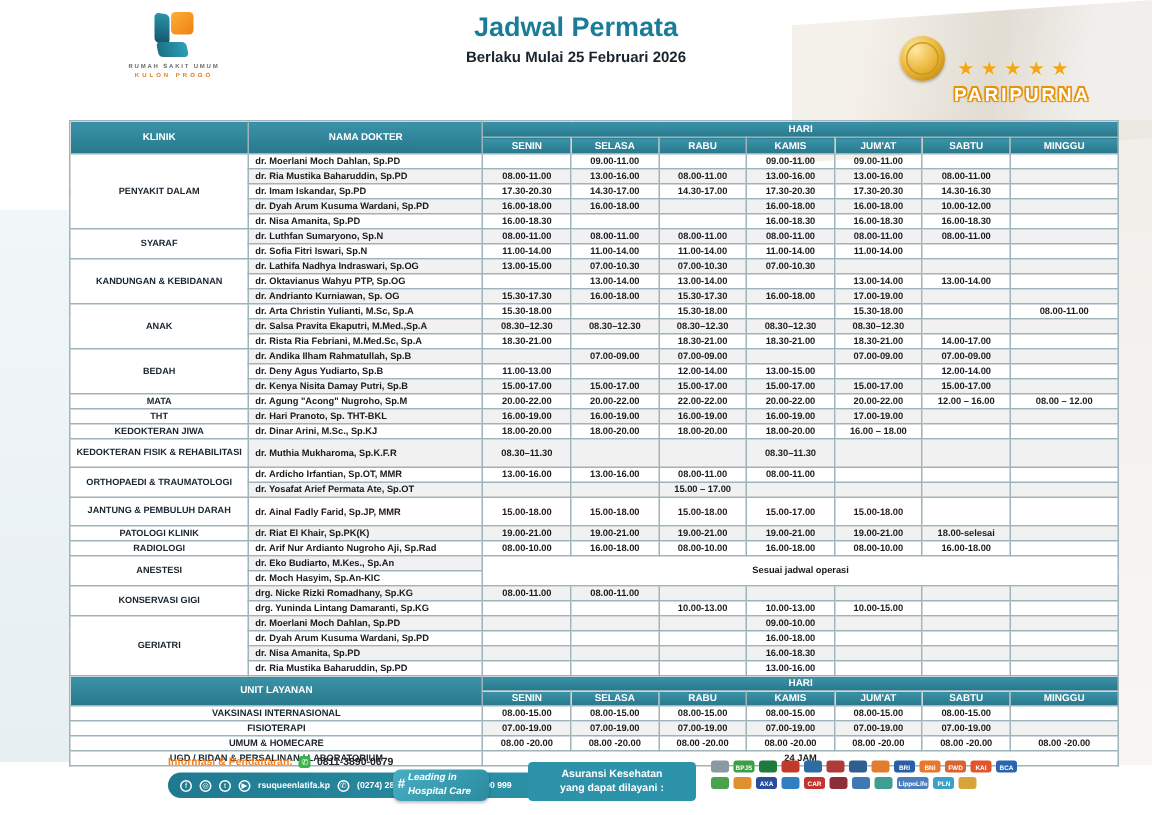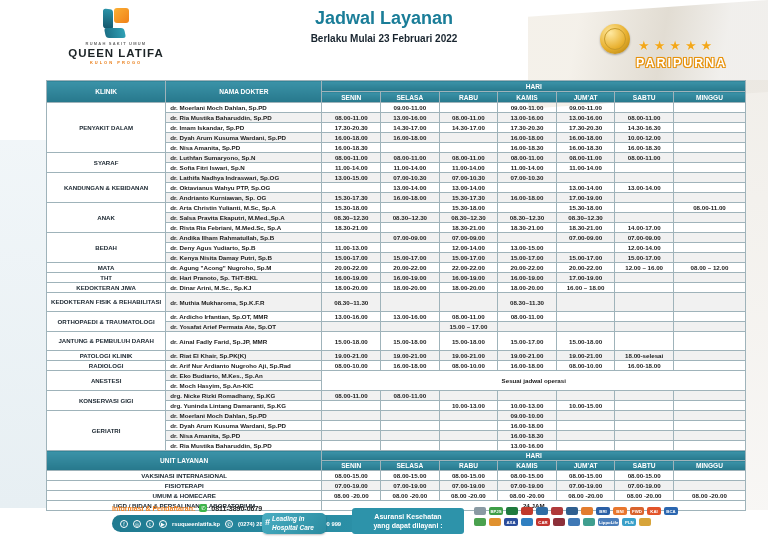--- a/index.html
+++ b/index.html
@@ -98,26 +98,25 @@
   <div class="wm-left"></div>
 
   <div class="header">
     <div class="logo">
       <div class="logo-mark">
         <span class="lm-orange"></span>
           <span class="lm-teal-l"></span>
           <span class="lm-teal-b"></span>
       </div>
       <div class="logo-line1">RUMAH SAKIT UMUM</div>
-      <div class="logo-name">QUEEN LATIFA</div>
       <div class="logo-line2">KULON PROGO</div>
     </div>
     <div class="titles">
-      <div class="title1">Jadwal Layanan</div>
-      <div class="subtitle">Berlaku Mulai 23 Februari 2022</div>
+      <div class="title1">Jadwal Permata</div>
+      <div class="subtitle">Berlaku Mulai 25 Februari 2026</div>
     </div>
     <div class="badge">
       <div class="medal"></div>
       <div class="badge-text">PARIPURNA</div>
       <div class="badge-stars">★★★★★</div>
     </div>
   </div>
 
   <table class="sched">
     <colgroup>

